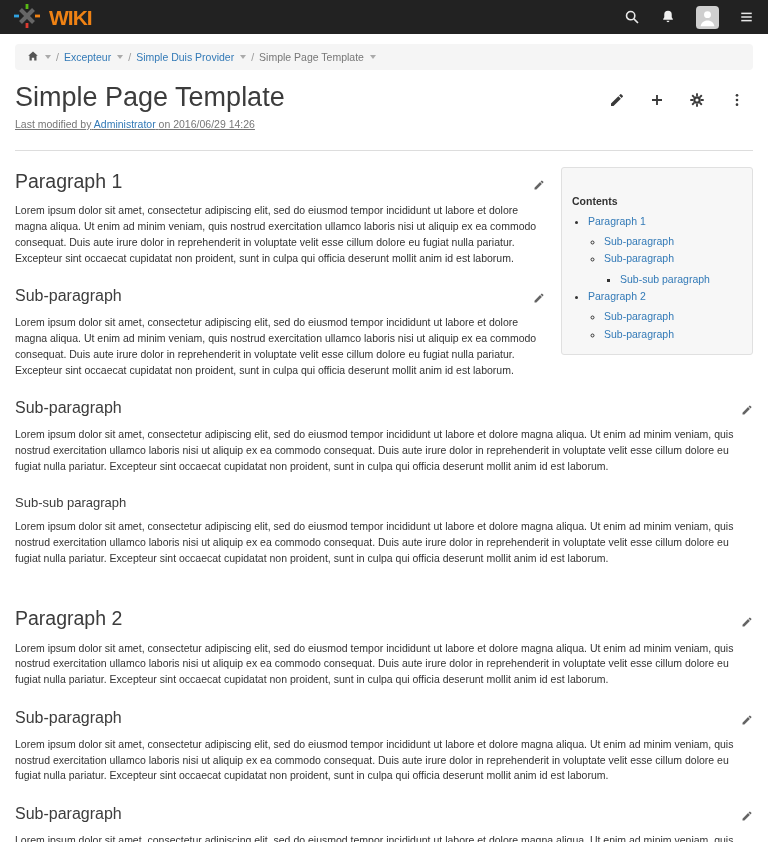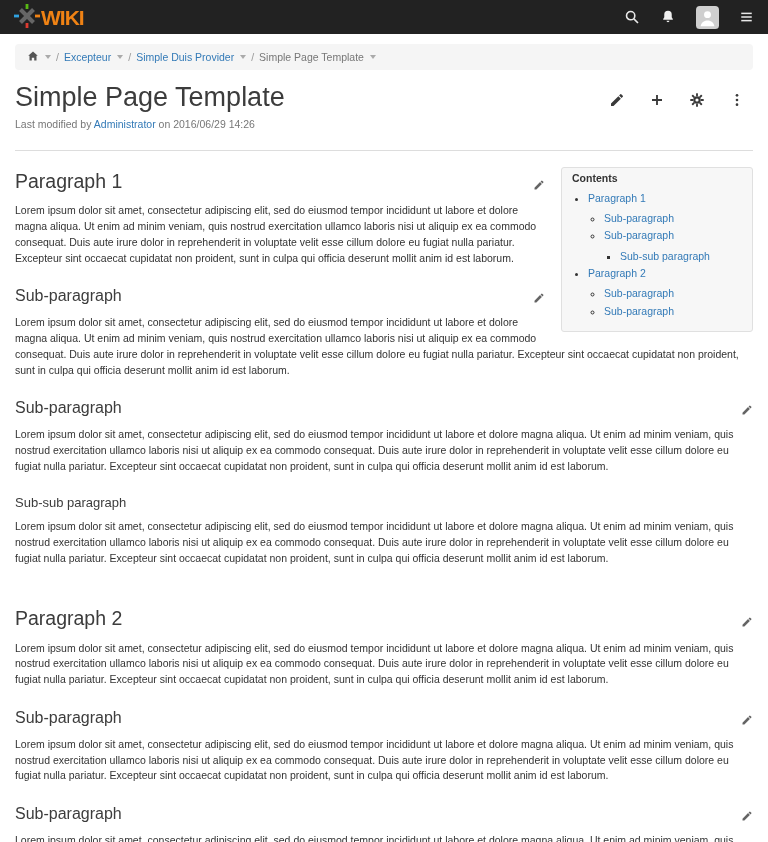--- a/index.html
+++ b/index.html
@@ -10,21 +10,21 @@
     color: #333;
     font-size: 10.5px;
   }
   a { color: #337ab7; text-decoration: none; cursor: pointer; }
 
   
   .topbar {
     height: 34px; background: #222; display: flex;
     align-items: center; justify-content: space-between; padding: 0 14px;
   }
-  .logo { display: flex; align-items: center; gap: 1px; }
+  .logo { display: flex; align-items: center; gap: 9px; }
   .logo-word { color: #ef8214; font-weight: bold; font-size: 21px; letter-spacing: -1px; line-height: 1; }
   .topbar-right { display: flex; align-items: center; gap: 20px; }
   .tb-icon { display: inline-flex; align-items: center; justify-content: center; cursor: pointer; }
 
   
   .crumb-wrap { padding: 10px 15px 0; }
   .breadcrumb {
     background: #f5f5f5; border-radius: 4px; padding: 6px 12px;
     font-size: 10.5px; color: #888; display: flex; align-items: center; gap: 5px;
   }
@@ -33,31 +33,31 @@
   .caret {
     display: inline-block; width: 0; height: 0; margin-left: 1px;
     border-left: 3px solid transparent; border-right: 3px solid transparent;
     border-top: 4px solid #aaa; cursor: pointer;
   }
 
   
   .page-header { padding: 12px 15px 0; }
   .title-row { display: flex; justify-content: space-between; align-items: flex-start; }
   .page-title { margin: 0; font-size: 27px; font-weight: 400; color: #3c3c3c; line-height: 1.15; }
-  .doc-meta { margin-top: 5px; font-size: 10.5px; color: #777; }
+  .doc-meta { margin-top: 5px; font-size: 10.5px; color: #777; text-decoration: underline; }
   .title-actions { display: flex; gap: 24px; padding-top: 10px; padding-right: 8px; }
   .action-icon { cursor: pointer; display: inline-flex; }
   .header-rule { border: 0; border-top: 1px solid #ddd; margin: 20px 15px 0; }
 
   
   .content { padding: 14px 15px 0; overflow: hidden; line-height: 1.5; }
   .toc-panel {
     float: right; width: 192px; background: #f7f7f7;
     border: 1px solid #e0e0e0; border-radius: 3px;
-    padding: 3px 10px 11px; margin: 2px 0 14px 16px; font-size: 10.5px;
+    padding: 26px 10px 11px; margin: 2px 0 14px 16px; font-size: 10.5px;
   }
   .toc-title { font-weight: bold; color: #333; }
   .toc-panel ul { margin: 3px 0 0; padding-left: 16px; }
   .toc-panel li { line-height: 1.65; }
   .toc-l1 > li { list-style-type: disc; }
   .toc-l2 > li { list-style-type: circle; }
   .toc-l3 > li { list-style-type: square; }
 
   .h-l1 { font-size: 19.5px; font-weight: 400; color: #3c3c3c; margin: 20px 0 7px; }
   .h-l2 { font-size: 16px;   font-weight: 400; color: #3c3c3c; margin: 18px 0 7px; }

